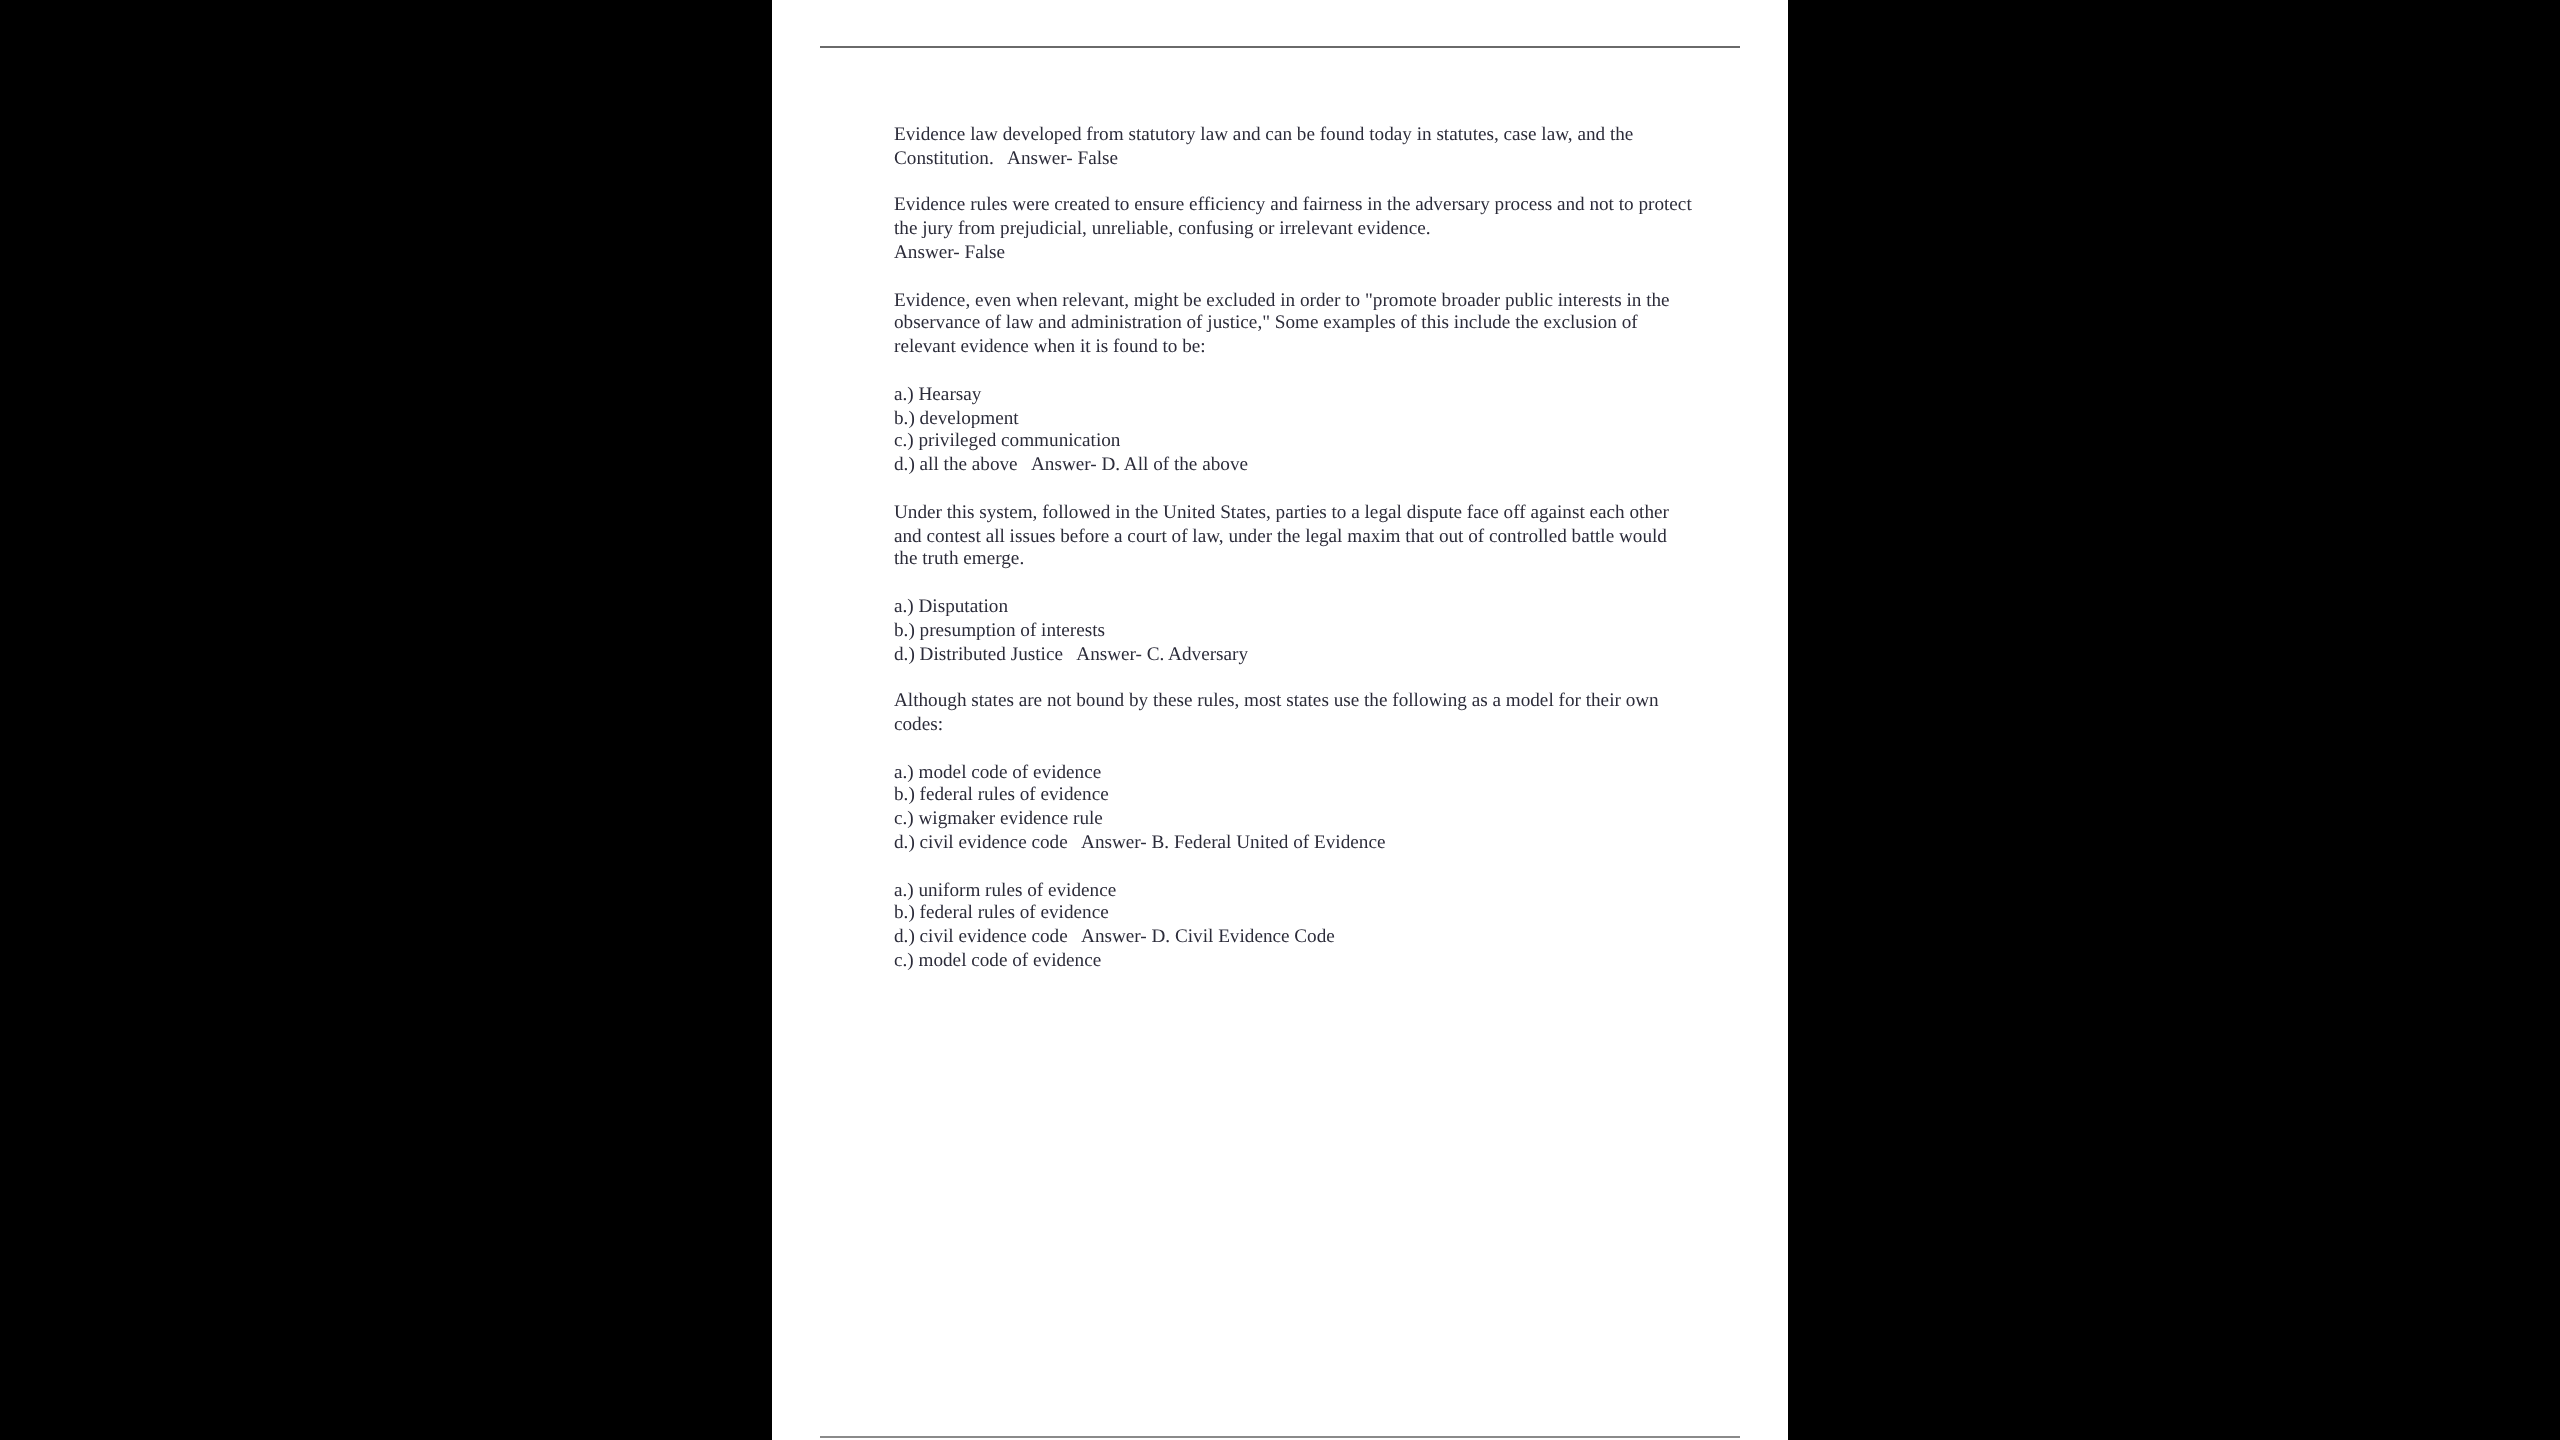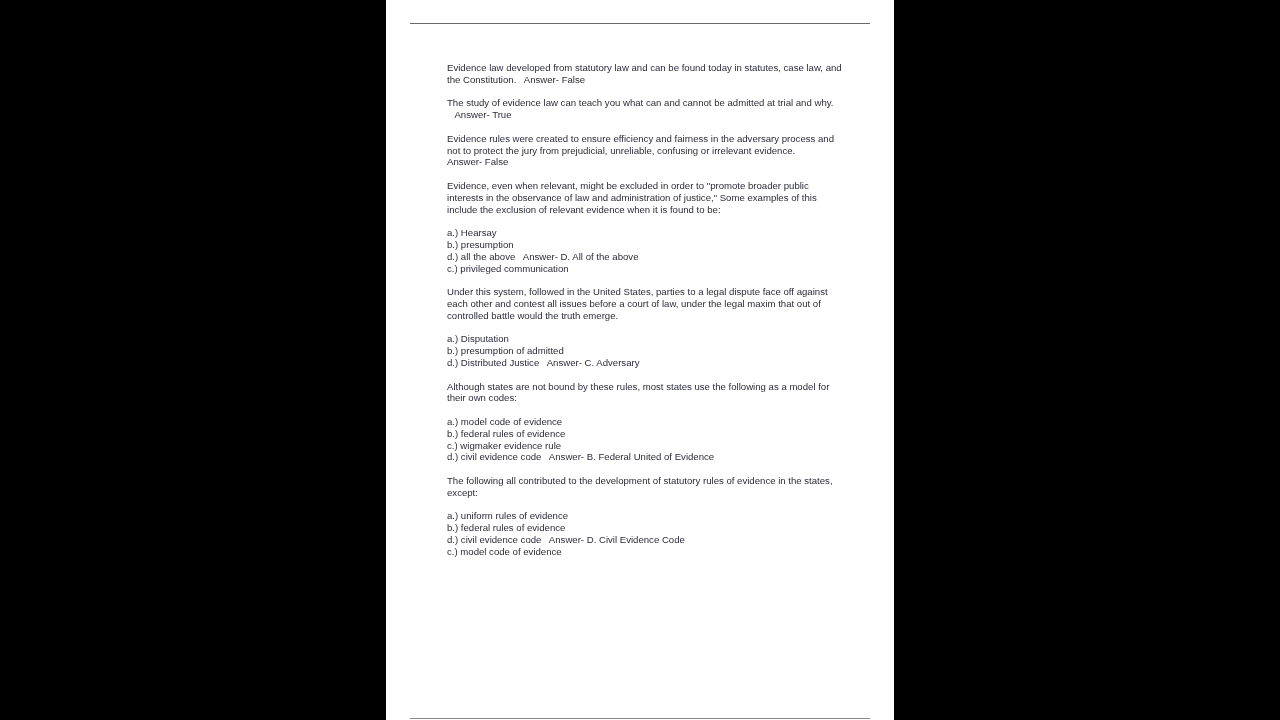--- a/index.html
+++ b/index.html
@@ -25,21 +25,21 @@
       height: 1px;
       background: #6a6a6a;
     }
     .rule.top { top: 23px; }
     .rule.bottom { top: 718px; background: #8a8a8a; }
     .content {
       position: absolute;
       left: 61px;
       top: 62px;
       width: 400px;
-      font-family: Liberation Sans, sans-serif;
+      font-family: Liberation Serif, serif;
       font-size: 9.6px;
       line-height: 11.8px;
       color: #2c2c3a;
     }
     .block {
       margin: 0 0 11.8px 0;
     }
     .question {
       margin: 0;
     }
@@ -56,60 +56,56 @@
 
 <div class="page">
   <div class="rule top"></div>
 
   <div class="content">
 
     <div class="block">
       <p class="question"><span>Evidence law developed from statutory law and can be found today in statutes, case law, and the Constitution.</span><span class="answer">   </span><span>Answer- False</span></p>
     </div>
 
-    <div class="block">
-      <p class="question"><span>The study of evidence law can teach you what can and cannot be admitted at trial and why.</span><span class="answer">   </span><span>Answer- True</span></p>
-    </div>
 
     <div class="block">
       <p class="question"><span>Evidence rules were created to ensure efficiency and fairness in the adversary process and not to protect the jury from prejudicial, unreliable, confusing or irrelevant evidence.</span><br><span>Answer- False</span></p>
     </div>
 
 
     <div class="block">
       <p class="question">Evidence, even when relevant, might be excluded in order to "promote broader public interests in the observance of law and administration of justice," Some examples of this include the exclusion of relevant evidence when it is found to be:</p>
       <ul class="options">
         <li>a.) Hearsay</li>
-        <li>b.) presumption</li>
+        <li>b.) development</li>
+        <li>c.) privileged communication</li>
         <li><span>d.) all the above</span><span class="answer">   </span><span>Answer- D. All of the above</span></li>
-        <li>c.) privileged communication</li>
       </ul>
     </div>
 
     <div class="block">
       <p class="question">Under this system, followed in the United States, parties to a legal dispute face off against each other and contest all issues before a court of law, under the legal maxim that out of controlled battle would the truth emerge.</p>
       <ul class="options">
         <li>a.) Disputation</li>
-        <li>b.) presumption of admitted</li>
+        <li>b.) presumption of interests</li>
         <li><span>d.) Distributed Justice</span><span class="answer">   </span><span>Answer- C. Adversary</span></li>
       </ul>
     </div>
 
     <div class="block">
       <p class="question">Although states are not bound by these rules, most states use the following as a model for their own codes:</p>
       <ul class="options">
         <li>a.) model code of evidence</li>
         <li>b.) federal rules of evidence</li>
         <li>c.) wigmaker evidence rule</li>
         <li><span>d.) civil evidence code</span><span class="answer">   </span><span>Answer- B. Federal United of Evidence</span></li>
       </ul>
     </div>
 
     <div class="block">
-      <p class="question">The following all contributed to the development of statutory rules of evidence in the states, except:</p>
       <ul class="options">
         <li>a.) uniform rules of evidence</li>
         <li>b.) federal rules of evidence</li>
         <li><span>d.) civil evidence code</span><span class="answer">   </span><span>Answer- D. Civil Evidence Code</span></li>
         <li>c.) model code of evidence</li>
       </ul>
     </div>
 
   </div>
 

